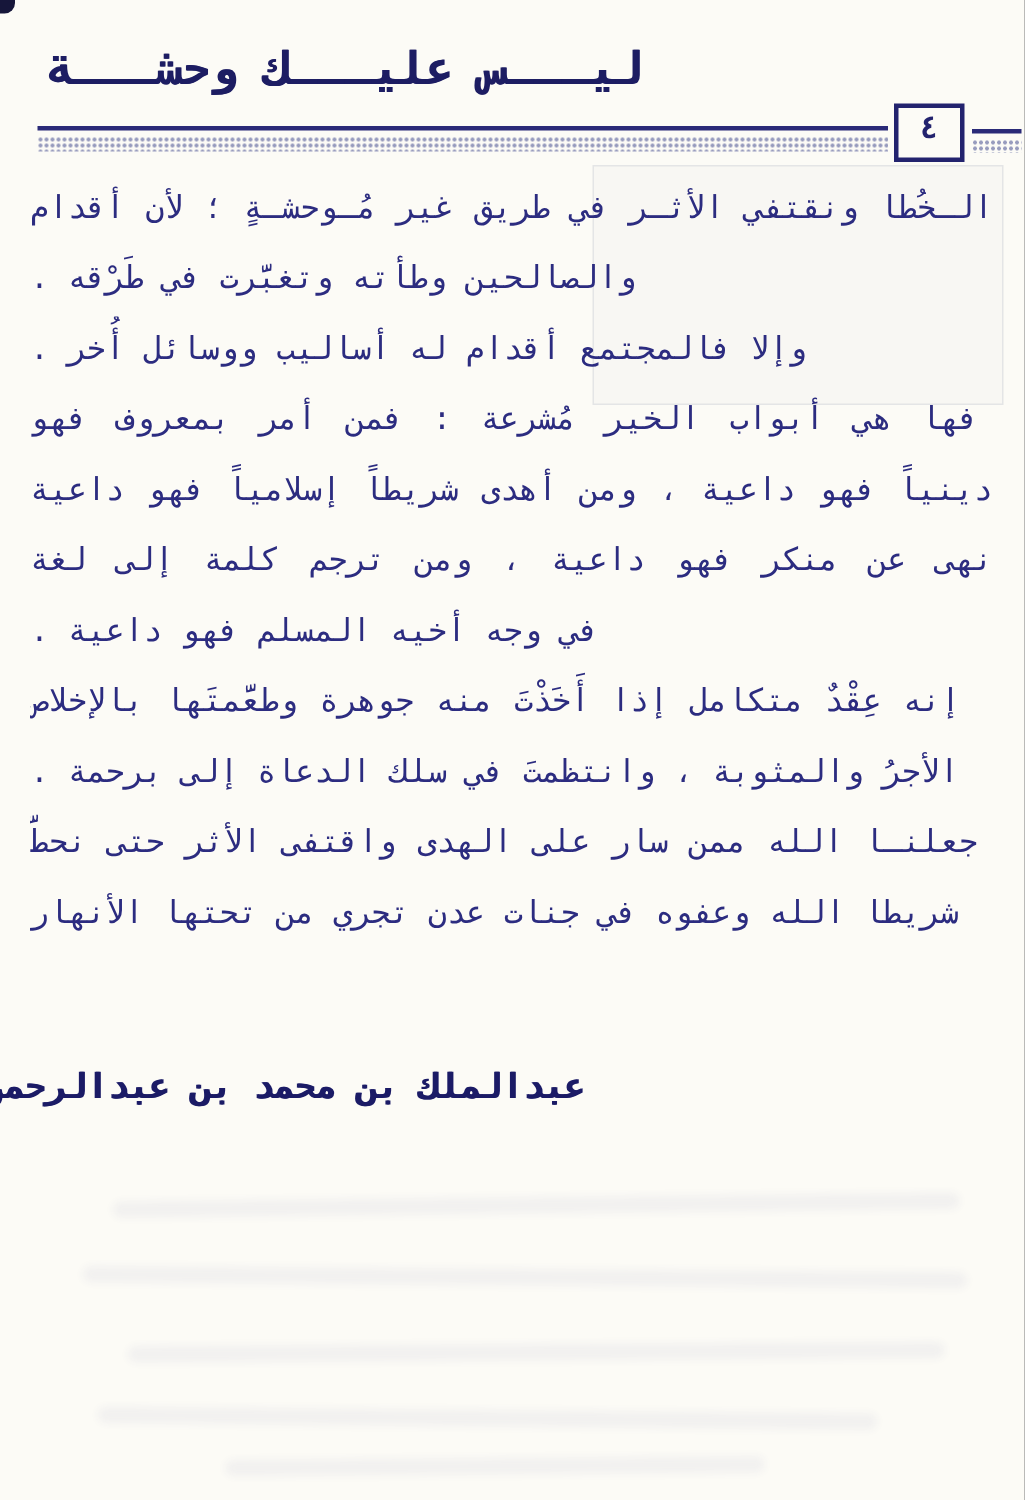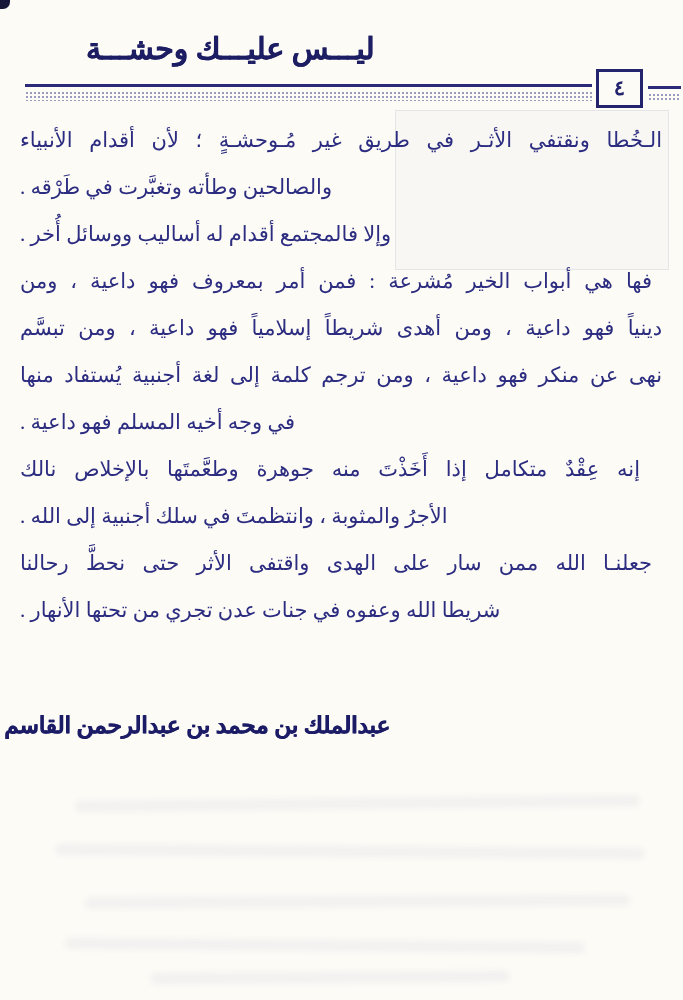--- a/index.html
+++ b/index.html
@@ -3,21 +3,21 @@
 <meta charset="utf-8">
 <style>
   html,body{margin:0;padding:0;background:#888;}
   .page{
     position:relative;
     width:683px;height:1000px;
     margin:0 auto;
     background:#fcfbf6;
     overflow:hidden;
     direction:rtl;
-    font-family:Liberation Serif, serif;
+    font-family:Liberation Mono, monospace;
     color:#2c2c80;
   }
   .corner-mark{
     position:absolute;top:0;left:0;width:10px;height:9px;
     background:#16163a;border-bottom-right-radius:7px;
   }
   .title{
     position:absolute;top:28px;left:20px;width:420px;height:42px;
     line-height:42px;text-align:center;
     font-size:30px;font-weight:bold;color:#1d1d63;
@@ -100,21 +100,21 @@
 
   <div class="text-block">
     <div class="line fill">الـخُطا ونقتفي الأثـر في طريق غير مُـوحشـةٍ ؛ لأن أقدام الأنبياء</div>
     <div class="line last">والصالحين وطأته وتغبَّرت في طَرْقه .</div>
     <div class="line last">وإلا فالمجتمع أقدام له أساليب ووسائل أُخر .</div>
     <div class="line fill indent">فها هي أبواب الخير مُشرعة : فمن أمر بمعروف فهو داعية ، ومن</div>
     <div class="line fill">دينياً فهو داعية ، ومن أهدى شريطاً إسلامياً فهو داعية ، ومن تبسَّم</div>
     <div class="line fill">نهى عن منكر فهو داعية ، ومن ترجم كلمة إلى لغة أجنبية يُستفاد منها</div>
     <div class="line last">في وجه أخيه المسلم فهو داعية .</div>
     <div class="line fill indent2">إنه عِقْدٌ متكامل إذا أَخَذْتَ منه جوهرة وطعَّمتَها بالإخلاص نالك</div>
-    <div class="line last">الأجرُ والمثوبة ، وانتظمتَ في سلك أجنبية إلى الله .</div>
+    <div class="line last">الأجرُ والمثوبة ، وانتظمتَ في سلك الدعاة إلى برحمة .</div>
     <div class="line fill indent">جعلنـا الله ممن سار على الهدى واقتفى الأثر حتى نحطَّ رحالنا</div>
     <div class="line last">شريطا الله وعفوه في جنات عدن تجري من تحتها الأنهار .</div>
   </div>
 
   <div class="signature">عبدالملك بن محمد بن عبدالرحمن القاسم</div>
 
   <div class="bleed b1"></div>
   <div class="bleed b2"></div>
   <div class="bleed b3"></div>
   <div class="bleed b4"></div>

